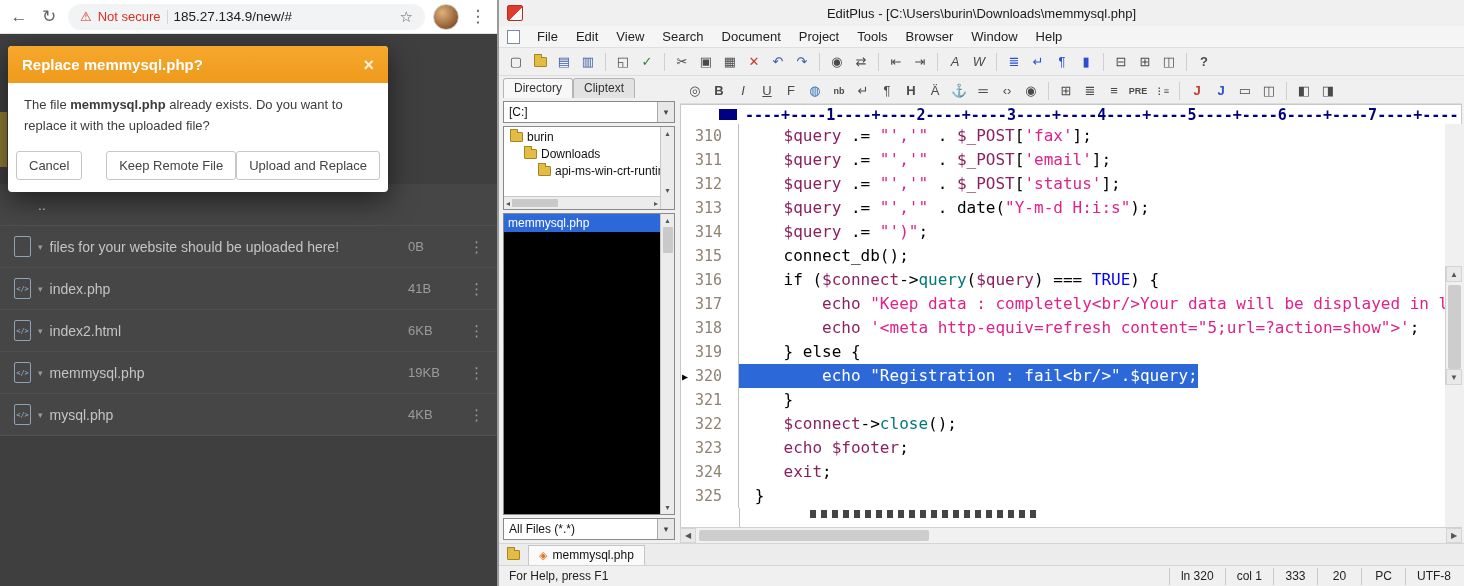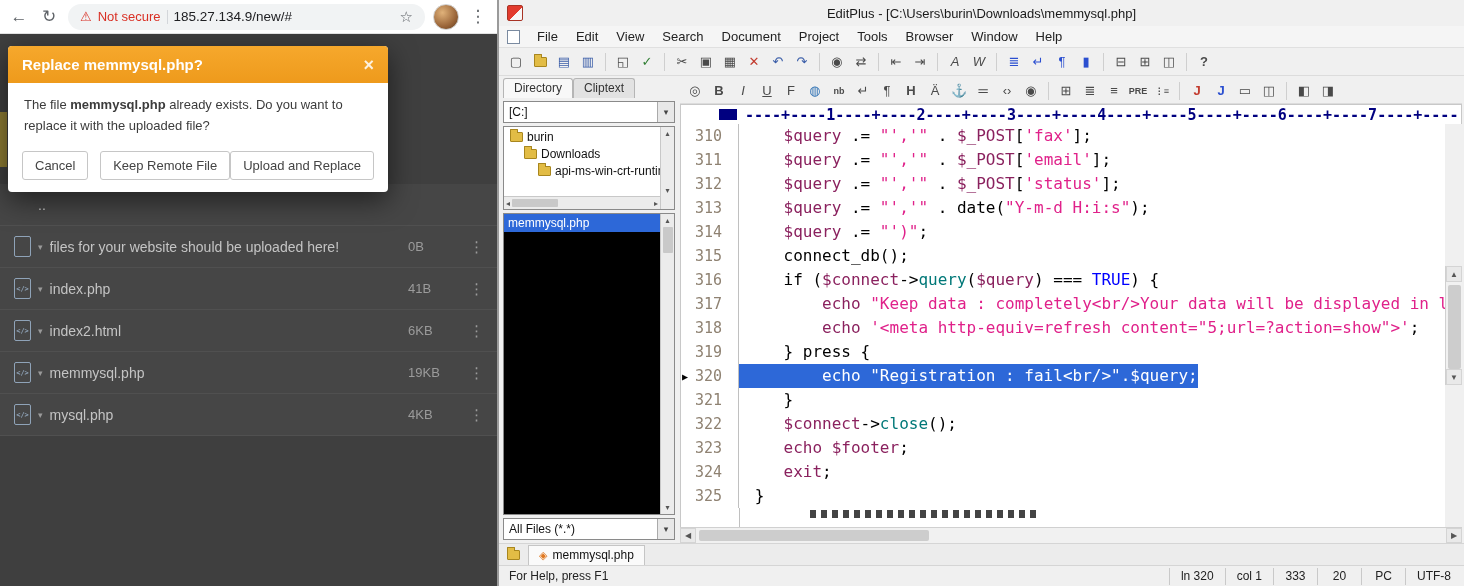--- a/index.html
+++ b/index.html
@@ -29,21 +29,21 @@
   .caret{color:#9a9a9a;font-size:9px;}
   .fname{color:#c4c4c4;font-size:14px;flex:1;white-space:nowrap;overflow:hidden;}
   .fsize{color:#9b9b9b;font-size:13px;width:54px;flex:none;}
   .fkebab{color:#9b9b9b;font-size:15px;width:14px;text-align:center;flex:none;cursor:pointer;}
 
   
   .modal{position:absolute;left:8px;top:12px;width:380px;background:#fff;border-radius:4px;box-shadow:0 8px 28px rgba(0,0,0,.55);overflow:hidden;z-index:5;}
   .mhead{height:37px;background:linear-gradient(#f6a82c,#ee9a1c);display:flex;align-items:center;padding:0 14px;color:#fff;font-weight:bold;font-size:15px;}
   .mclose{margin-left:auto;color:rgba(255,255,255,.85);font-size:18px;cursor:pointer;line-height:1;}
   .mbody{padding:12px 16px 4px;font-size:13px;color:#3c3c3c;line-height:1.6;}
-  .mfoot{display:flex;align-items:flex-start;padding:10px 14px 12px;gap:0;}
+  .mfoot{display:flex;align-items:flex-start;padding:10px 8px 12px;gap:0;}
   .mbtn{font-family:inherit;font-size:13px;color:#444;background:#fff;border:1px solid #c6c6c6;border-radius:3px;padding:6px 12px;cursor:pointer;white-space:nowrap;}
 
   
   #editplus{flex:1;height:100%;display:flex;flex-direction:column;background:#f0f0f0;border-left:2px solid #9a9a9a;min-width:0;}
   .titlebar{height:26px;display:flex;align-items:center;position:relative;background:#f0f0f0;flex:none;}
   .app-icon{position:absolute;left:8px;top:5px;width:16px;height:16px;border-radius:2px;border:1px solid #a83325;
     background:linear-gradient(135deg,#e23b2e 55%,#f7f7f7 55%);}
   .title{flex:1;text-align:center;font-size:13px;color:#1a1a1a;}
   .menubar{height:22px;display:flex;align-items:center;background:#f5f5f5;border-bottom:1px solid #e0e0e0;padding-left:8px;flex:none;}
   .doc-icon{width:13px;height:14px;border:1px solid #7a8aa0;background:#fff;margin-right:8px;flex:none;}
@@ -356,21 +356,21 @@
             <div id="code">
                 <div class="cline"><span class="lnum">310</span><span class="ltext"><span class="tk-p">    </span><span class="tk-v">$query</span><span class="tk-p"> .= </span><span class="tk-s">"','"</span><span class="tk-p"> . </span><span class="tk-v">$_POST</span><span class="tk-p">[</span><span class="tk-s">'fax'</span><span class="tk-p">];</span></span></div>
                 <div class="cline"><span class="lnum">311</span><span class="ltext"><span class="tk-p">    </span><span class="tk-v">$query</span><span class="tk-p"> .= </span><span class="tk-s">"','"</span><span class="tk-p"> . </span><span class="tk-v">$_POST</span><span class="tk-p">[</span><span class="tk-s">'email'</span><span class="tk-p">];</span></span></div>
                 <div class="cline"><span class="lnum">312</span><span class="ltext"><span class="tk-p">    </span><span class="tk-v">$query</span><span class="tk-p"> .= </span><span class="tk-s">"','"</span><span class="tk-p"> . </span><span class="tk-v">$_POST</span><span class="tk-p">[</span><span class="tk-s">'status'</span><span class="tk-p">];</span></span></div>
                 <div class="cline"><span class="lnum">313</span><span class="ltext"><span class="tk-p">    </span><span class="tk-v">$query</span><span class="tk-p"> .= </span><span class="tk-s">"','"</span><span class="tk-p"> . date(</span><span class="tk-s">"Y-m-d H:i:s"</span><span class="tk-p">);</span></span></div>
                 <div class="cline"><span class="lnum">314</span><span class="ltext"><span class="tk-p">    </span><span class="tk-v">$query</span><span class="tk-p"> .= </span><span class="tk-s">"')"</span><span class="tk-p">;</span></span></div>
                 <div class="cline"><span class="lnum">315</span><span class="ltext"><span class="tk-p">    connect_db();</span></span></div>
                 <div class="cline"><span class="lnum">316</span><span class="ltext"><span class="tk-p">    if (</span><span class="tk-v">$connect</span><span class="tk-p">-&gt;</span><span class="tk-f">query</span><span class="tk-p">(</span><span class="tk-v">$query</span><span class="tk-p">) === </span><span class="tk-k">TRUE</span><span class="tk-p">) {</span></span></div>
                 <div class="cline"><span class="lnum">317</span><span class="ltext"><span class="tk-p">        </span><span class="tk-v">echo</span><span class="tk-p"> </span><span class="tk-s">"Keep data : completely&lt;br/&gt;Your data will be displayed in last page"</span></span></div>
                 <div class="cline"><span class="lnum">318</span><span class="ltext"><span class="tk-p">        </span><span class="tk-v">echo</span><span class="tk-p"> </span><span class="tk-s">'&lt;meta http-equiv=refresh content="5;url=?action=show"&gt;'</span><span class="tk-p">;</span></span></div>
-                <div class="cline"><span class="lnum">319</span><span class="ltext"><span class="tk-p">    } press {</span></span></div>
+                <div class="cline"><span class="lnum">319</span><span class="ltext"><span class="tk-p">    } else {</span></span></div>
                 <div class="cline"><span class="lnum">320<span class="lmark">▶</span></span><span class="ltext lsel">        echo "Registration : fail&lt;br/&gt;".$query;</span></div>
                 <div class="cline"><span class="lnum">321</span><span class="ltext"><span class="tk-p">    }</span></span></div>
                 <div class="cline"><span class="lnum">322</span><span class="ltext"><span class="tk-p">    </span><span class="tk-v">$connect</span><span class="tk-p">-&gt;</span><span class="tk-f">close</span><span class="tk-p">();</span></span></div>
                 <div class="cline"><span class="lnum">323</span><span class="ltext"><span class="tk-p">    </span><span class="tk-v">echo</span><span class="tk-p"> </span><span class="tk-v">$footer</span><span class="tk-p">;</span></span></div>
                 <div class="cline"><span class="lnum">324</span><span class="ltext"><span class="tk-p">    </span><span class="tk-v">exit</span><span class="tk-p">;</span></span></div>
                 <div class="cline"><span class="lnum">325</span><span class="ltext"><span class="tk-p"> }</span></span></div>
               </div>
             <div class="clip-line"></div>
           </div>
           <div class="vscroll">

